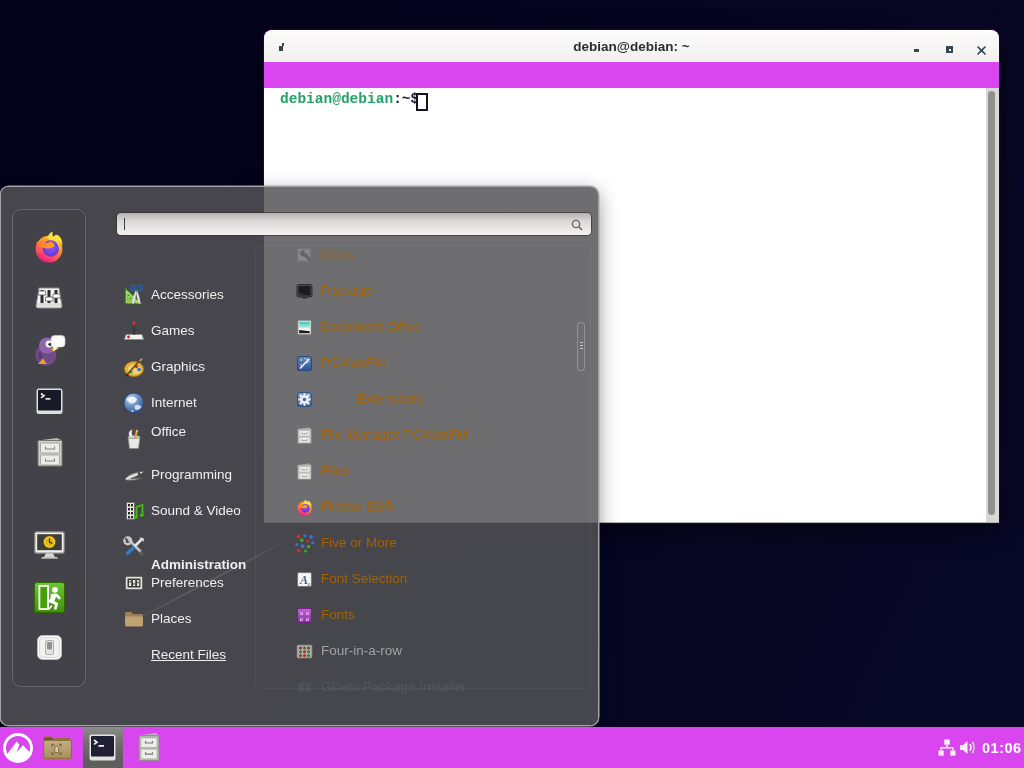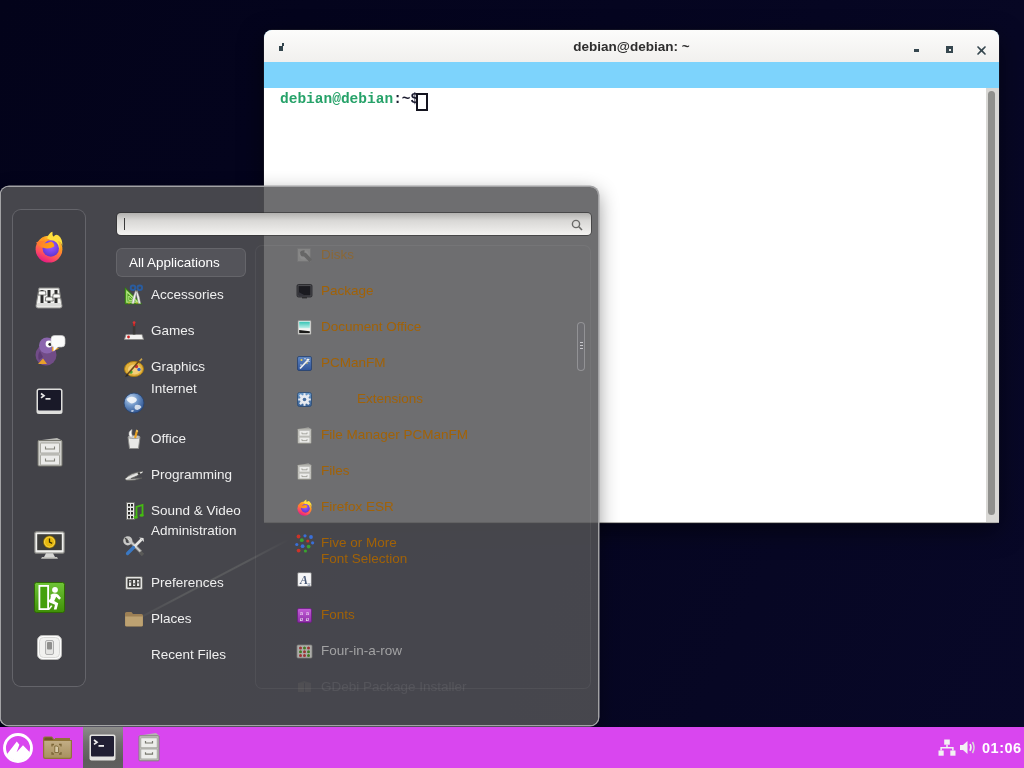--- a/index.html
+++ b/index.html
@@ -12,21 +12,21 @@
     background:linear-gradient(115deg,#03031a 0%,#050520 45%,#070724 75%,#080828 100%);}
   #streak{left:120px;top:627px;width:190px;height:2px;
     background:linear-gradient(90deg,rgba(175,185,175,0),rgba(180,190,180,0.65) 35%,rgba(180,190,180,0.65) 75%,rgba(175,185,175,0));
     transform:rotate(-27.7deg);transform-origin:0 0;filter:blur(0.4px);}
   #wmark{left:460px;top:661px;width:200px;font-family:"Liberation Serif",serif;
     font-size:42px;font-weight:normal;color:#9b9ea4;letter-spacing:-1px;}
   #wmark .idot{position:absolute;left:55px;top:4px;width:6.5px;height:6.5px;border-radius:50%;background:#84413a;}
 
   
   #term{left:264px;top:30px;width:735px;height:493px;border-radius:8px 8px 4px 4px;
-    background:#7dd3fc;box-shadow:0 0 0 1px rgba(30,30,40,0.55),0 8px 24px rgba(0,0,0,0.5);}
+    background:#d946ef;box-shadow:0 0 0 1px rgba(30,30,40,0.55),0 8px 24px rgba(0,0,0,0.5);}
   #titlebar{left:0;top:0;width:735px;height:32px;border-radius:8px 8px 0 0;
     background:linear-gradient(#fcfcfb,#f1f0ee);}
   #title{left:0;top:0;width:735px;height:32px;line-height:33px;text-align:center;
     font-size:13.5px;font-weight:bold;color:#2e2e2e;}
   #ticon{left:15px;top:15.5px;width:3.5px;height:5.5px;background:#32444c;}
   #ticon:before{content:"";position:absolute;left:3.2px;top:-2.4px;width:1.4px;height:2.4px;background:#32444c;}
   #btn-min{left:650px;top:19px;width:5px;height:3px;background:#36474f;}
   #btn-max{left:682px;top:16px;width:7px;height:7px;background:#36474f;}
   #btn-max:before{content:"";position:absolute;left:2.5px;top:2.5px;width:2px;height:2px;background:#f2f2f0;}
   #btn-close{left:712.5px;top:15.5px;width:9px;height:9px;color:#36474f;}
@@ -95,21 +95,20 @@
   <div id="menu" class="abs">
     <div id="sidebar" class="abs"></div>
     <div id="panebox" class="abs"></div>
     <div id="searchbox" class="abs">
         <div id="caret" class="abs"></div>
  <svg class="abs" style="left:453px;top:4.5px;" width="14" height="14" viewBox="0 0 14 14">
  <circle cx="6" cy="6" r="3.6" fill="none" stroke="#6a6a68" stroke-width="1.4"></circle>
  <path d="M8.8 8.8 L12 12" stroke="#6a6a68" stroke-width="1.6"></path>
         </svg>
       </div>
-    <div id="allapps" class="abs">All Applications</div>
     <div id="mthumb" class="abs">
         <i style="top:20px"></i>
         <i style="top:23px"></i>
         <i style="top:26px"></i>
       </div>
     <div class="abs" style="left:32px;top:44px;width:32px;height:32px;">
         <svg width="32" height="32" viewBox="0 0 32 32" style="position:absolute;">
           <defs>
 <linearGradient id="fba" x1="0.8" y1="0" x2="0.3" y2="1">
 <stop offset="0%" stop-color="#ffd43b"></stop>
@@ -259,31 +258,31 @@
               <stop offset="45%" stop-color="#6f96c8"></stop>
               <stop offset="100%" stop-color="#2e5390"></stop>
             </radialGradient>
           </defs>
 <circle cx="11" cy="11" r="10" fill="url(#gl1)" stroke="#27436e" stroke-width="0.8"></circle>
 <path d="M3.5 7 Q7.5 3.5 12 5.5 Q15.5 7.5 12.5 10 Q9 12.5 6.5 10.5 Q4 9 3.5 7 Z" fill="#f4f7fa" opacity="0.9"></path>
 <path d="M12.5 13 Q17 12 18.5 15 Q16 19 12.5 17.5 Q10.5 15.5 12.5 13 Z" fill="#f4f7fa" opacity="0.8"></path>
 <path d="M8 18.5 Q10 17.5 11 18.5 Q10 20.5 8.5 20 Z" fill="#f4f7fa" opacity="0.7"></path>
         </svg>
       </div>
-<div class="cat" style="top:192px;">Internet</div>
+<div class="cat" style="top:206px;">Internet</div>
 <div class="abs" style="left:122px;top:241px;width:22px;height:22px;">
         <svg width="22" height="22" viewBox="0 0 22 22" style="position:absolute;">
           <path d="M5 9 L17 9 L15.5 20.5 L6.5 20.5 Z" fill="#e8e8e6" stroke="#8a8a88" stroke-width="0.9"></path>
 <ellipse cx="11" cy="9" rx="6" ry="1.6" fill="#cfcfcd" stroke="#8a8a88" stroke-width="0.7"></ellipse>
 <path d="M7 9 Q4 4 9 1.5 Q8 5 9.5 9 Z" fill="#fafaf8" stroke="#aaa" stroke-width="0.6"></path>
 <rect x="12" y="2" width="2.2" height="8" transform="rotate(14 13 6)" fill="#e8a020"></rect>
 <path d="M13.6 1.2 L15.4 3.4 L13.2 3.8 Z" fill="#f3cf7a"></path>
         </svg>
       </div>
-<div class="cat" style="top:242px;">Office</div>
+<div class="cat" style="top:235px;">Office</div>
 <div class="abs" style="left:122px;top:277px;width:22px;height:22px;">
         <svg width="22" height="22" viewBox="0 0 22 22" style="position:absolute;">
           <path d="M2 15 Q7 8 20 7.5 Q14 13 8 14.5 L19 14 Q12 17 4 16.5 Z" fill="#b8b8b6" stroke="#5a5a58" stroke-width="0.8"></path>
 <path d="M2 15 Q8 11 20 7.5 L19 9 Q10 13 3.5 15.5 Z" fill="#e8e8e6"></path>
 <circle cx="16" cy="9.5" r="1.3" fill="#3a3a38"></circle>
         </svg>
       </div>
 <div class="cat" style="top:278px;">Programming</div>
 <div class="abs" style="left:122px;top:313px;width:22px;height:22px;">
         <svg width="22" height="22" viewBox="0 0 22 22" style="position:absolute;">
@@ -307,42 +306,42 @@
           <path d="M4.5 2.5 L18 16" stroke="#8a8a88" stroke-width="3.4"></path>
 <path d="M4.5 2.5 L18 16" stroke="#d4d4d2" stroke-width="1.6"></path>
 <path d="M17 16 L20 19" stroke="#5a5a58" stroke-width="3.4"></path>
 <circle cx="4.8" cy="4.8" r="3.4" fill="none" stroke="#c8c8c6" stroke-width="2.4"></circle>
 <path d="M2 2 L5 5" stroke="#4a4a48" stroke-width="1.4"></path>
 <path d="M18.5 3.5 L10.5 11.5" stroke="#e4e4e2" stroke-width="2.6"></path>
 <path d="M16 1.5 L20.5 2 L21 6 L18.5 3.5 Z" fill="#e4e4e2"></path>
 <path d="M10.5 11.5 L4.5 17.5" stroke="#3a78c2" stroke-width="3.2" stroke-linecap="round"></path>
         </svg>
       </div>
-<div class="cat" style="top:334px;">Administration</div>
+<div class="cat" style="top:368px;font-weight:bold;">Administration</div>
 <div class="abs" style="left:122px;top:385px;width:22px;height:22px;">
         <svg width="22" height="22" viewBox="0 0 22 22" style="position:absolute;">
           <rect x="2.5" y="4.5" width="17" height="13" rx="1.5" fill="#e4e4e2" stroke="#6a6a68" stroke-width="1"></rect>
 <rect x="4.5" y="6.5" width="13" height="9" fill="#3c3c3a"></rect>
 <rect x="6" y="8" width="2.2" height="6" fill="#e8e8e6"></rect>
           <rect x="6.4" y="8.8" width="1.4" height="1.8" fill="#555"></rect>
 <rect x="10" y="8" width="2.2" height="6" fill="#e8e8e6"></rect>
           <rect x="10.4" y="11" width="1.4" height="1.8" fill="#555"></rect>
 <rect x="14" y="8" width="2.2" height="6" fill="#e8e8e6"></rect>
           <rect x="14.4" y="9.6" width="1.4" height="1.8" fill="#555"></rect>
         </svg>
       </div>
 <div class="cat" style="top:386px;">Preferences</div>
 <div class="abs" style="left:122px;top:421px;width:22px;height:22px;">
         <svg width="22" height="22" viewBox="0 0 22 22" style="position:absolute;">
           <path d="M2 5.5 Q2 4 3.5 4 L8.5 4 L10 6 L18.5 6 Q20 6 20 7.5 L20 17 Q20 18.5 18.5 18.5 L3.5 18.5 Q2 18.5 2 17 Z" fill="#9d8055"></path>
 <path d="M2.2 8.5 L19.8 8.5 L19.8 17 Q19.8 18.3 18.5 18.3 L3.5 18.3 Q2.2 18.3 2.2 17 Z" fill="#bda272"></path>
         </svg>
       </div>
 <div class="cat" style="top:422px;">Places</div>
-<div class="cat" style="top:458px;">Recent Files</div>
+<div class="cat" style="top:458px;text-decoration:underline;">Recent Files</div>
     <div class="abs" style="left:295px;top:60px;width:17px;height:17px;opacity:0.55;">
         <svg width="17" height="17" viewBox="0 0 17 17" style="position:absolute;">
           <g opacity="0.95">
             <rect x="1.5" y="1.5" width="13" height="13" fill="#9a9a98" stroke="#7c7c7a" stroke-width="0.8"></rect>
 <circle cx="8" cy="8" r="4.8" fill="#a8a8a6"></circle>
 <path d="M4 5 Q6 2.5 9 3.5 L8 5.5 Q10 5 11 7 L16 12.5 L13.5 15 L8 9.5 Q5.5 10 4.5 8 Z" fill="#5f5f5d"></path>
           </g>
         </svg>
       </div>
 <div class="app" style="top:58px;opacity:0.55;">Disks</div>
@@ -480,21 +479,21 @@
       </div>
 <div class="app" style="top:346px;">Five or More</div>
 <div class="abs" style="left:295px;top:384px;width:17px;height:17px;">
         <svg width="17" height="17" viewBox="0 0 17 17" style="position:absolute;">
           <rect x="1.5" y="1.5" width="14" height="14" rx="1.5" fill="#e9e9ea" stroke="#77777a" stroke-width="1"></rect>
 <rect x="2.6" y="2.6" width="11.8" height="11.8" fill="#f6f6f7"></rect>
 <text x="8" y="12.5" font-family="Liberation Serif,serif" font-style="italic" font-weight="bold" font-size="12" fill="#4a5a77" text-anchor="middle">A</text>
 <text x="13" y="14.5" font-family="Liberation Serif,serif" font-style="italic" font-size="6" fill="#6a7a97" text-anchor="middle">a</text>
         </svg>
       </div>
-<div class="app" style="top:362px;">Font Selection</div>
+<div class="app" style="top:382px;">Font Selection</div>
 <div class="abs" style="left:295px;top:420px;width:17px;height:17px;">
         <svg width="17" height="17" viewBox="0 0 17 17" style="position:absolute;">
           <defs>
             <linearGradient id="fo1" x1="0" y1="0" x2="0" y2="1">
 <stop offset="0%" stop-color="#c45fd8"></stop>
               <stop offset="100%" stop-color="#8e2ea8"></stop>
             </linearGradient>
           </defs>
 <rect x="1.5" y="1.5" width="14" height="14" rx="1.5" fill="url(#fo1)" stroke="#6e1a86" stroke-width="0.8"></rect>
 <text x="5.4" y="8" font-family="Liberation Serif,serif" font-size="6.5" fill="#fff" text-anchor="middle">a</text>

